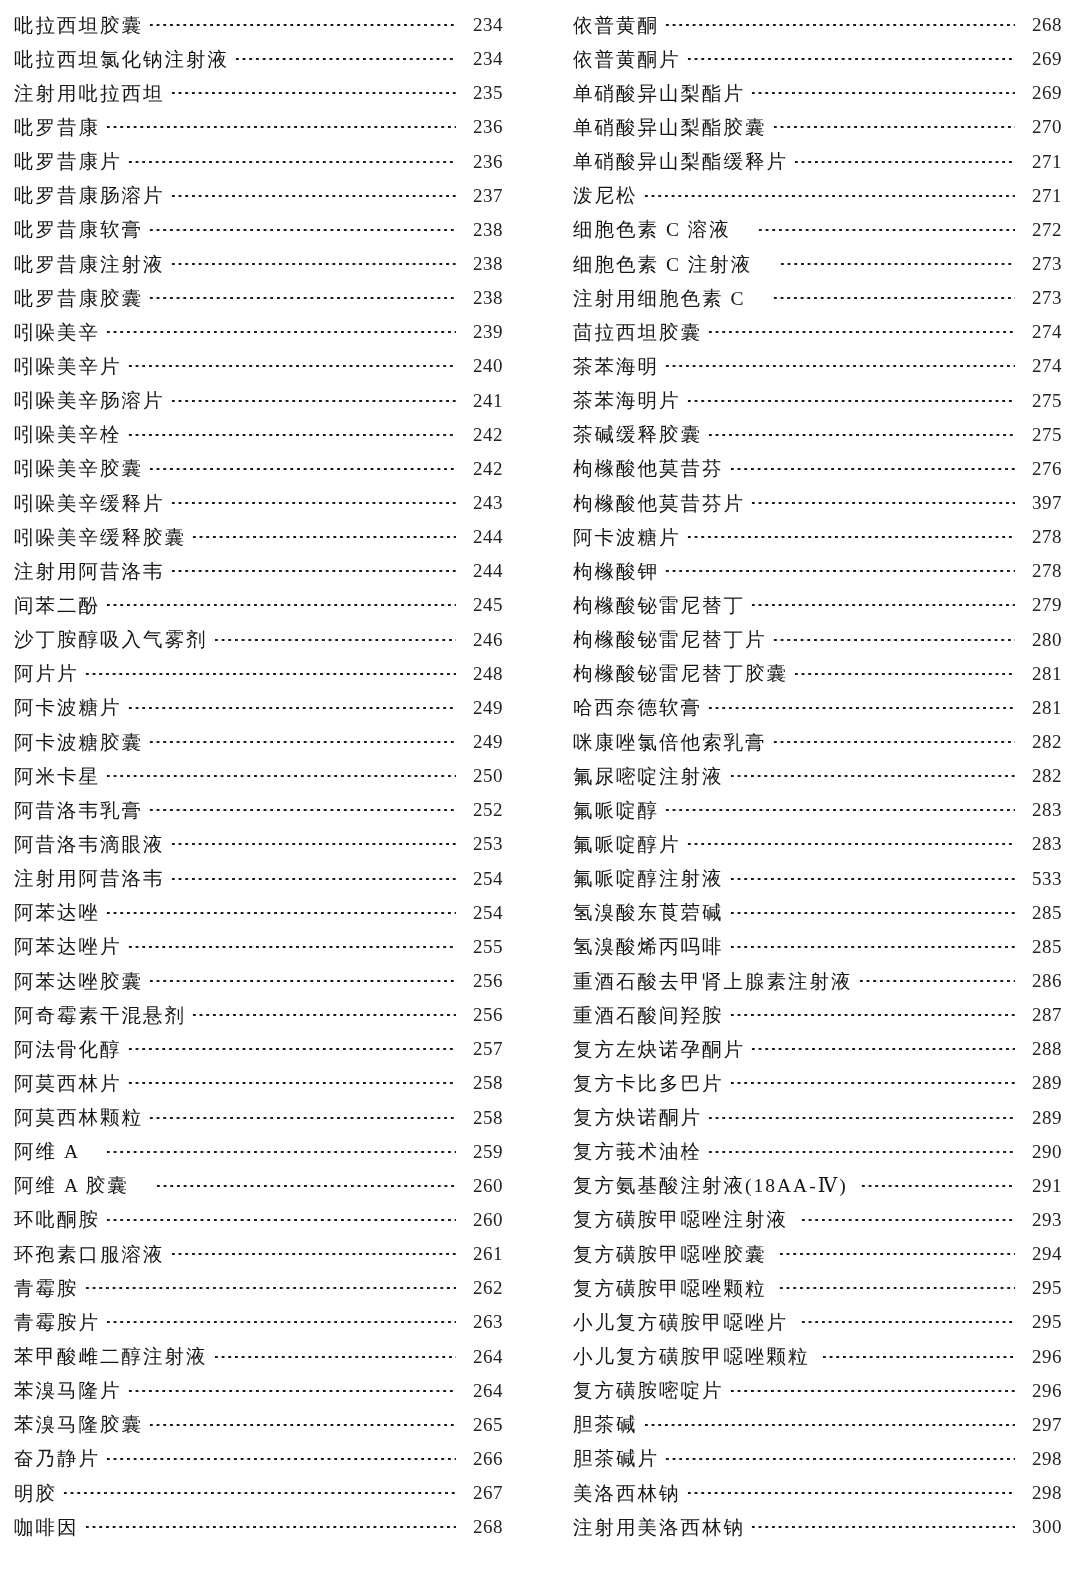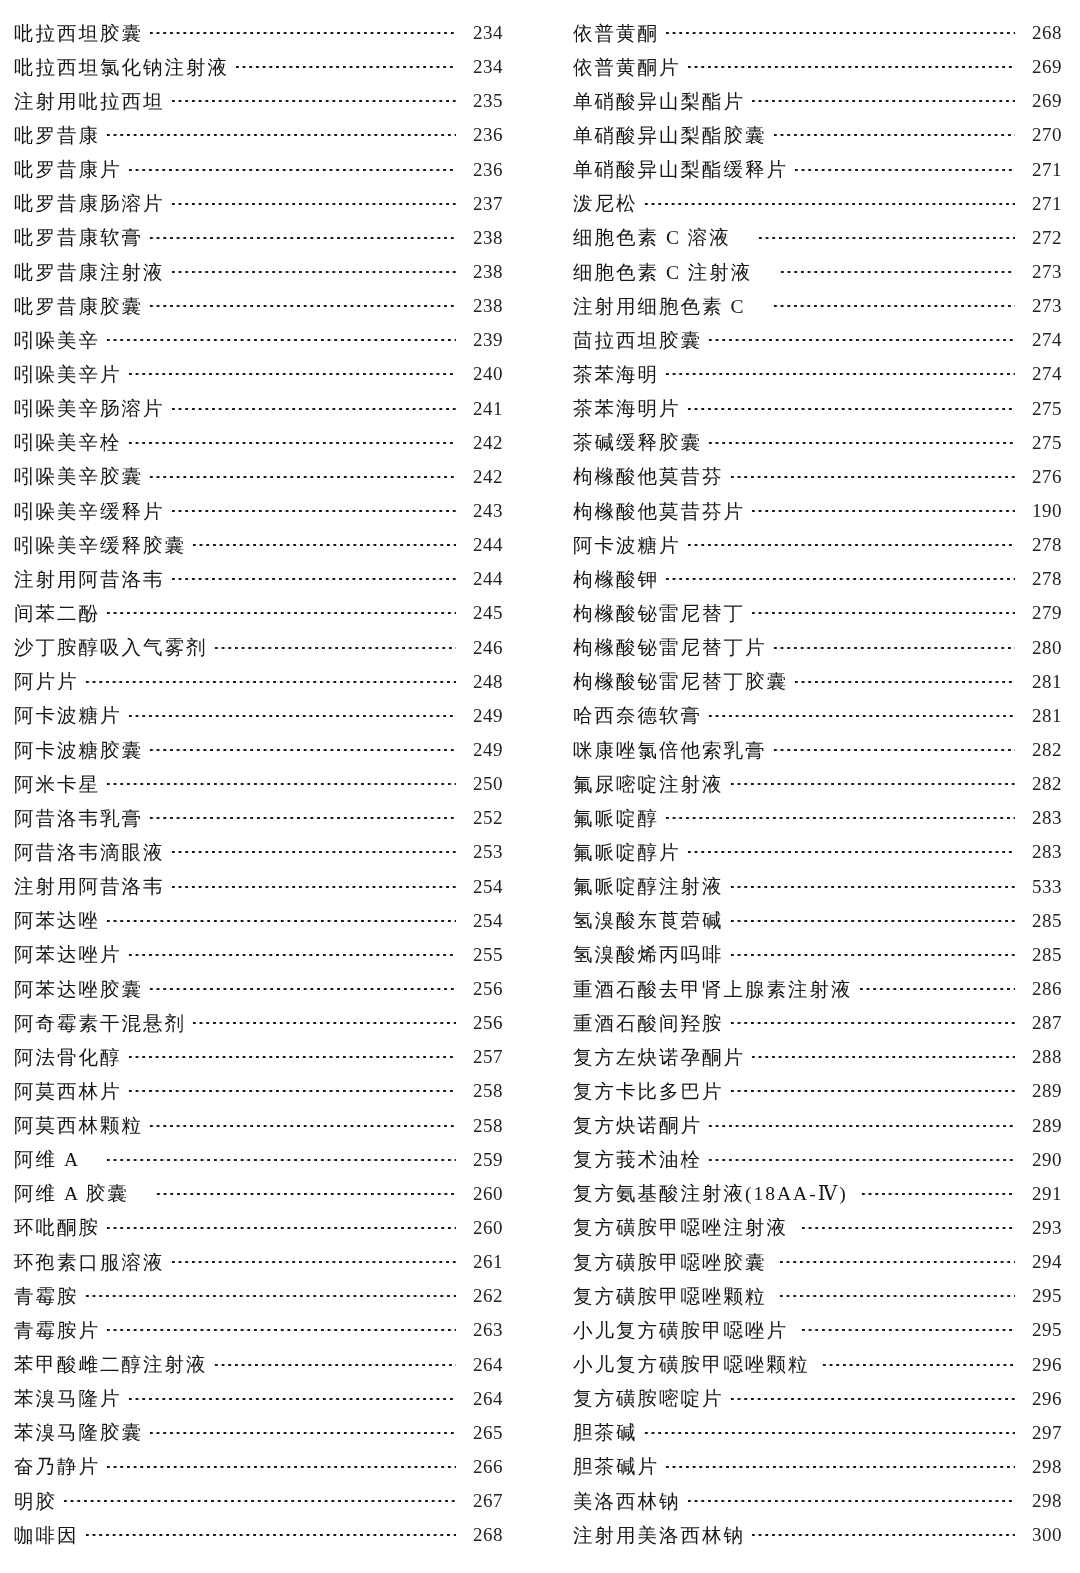--- a/index.html
+++ b/index.html
@@ -11,21 +11,21 @@
     width: 1080px;
     height: 1573px;
     overflow: hidden;
     font-family: "Liberation Serif", "DejaVu Serif", serif;
     color: #161616;
   }
   .page {
     box-sizing: border-box;
     width: 1080px;
     height: 1573px;
-    padding: 16px 18px 0 14px;
+    padding: 8px 18px 0 14px;
     display: flex;
     column-gap: 70px;
   }
   .col {
     flex: 1 1 0;
     min-width: 0;
     display: flex;
     flex-direction: column;
   }
   .row {
@@ -355,21 +355,21 @@
         <span class="pagenum">275</span>
       </div>
       <div class="row">
         <span class="title">枸橼酸他莫昔芬</span>
         <span class="leader"></span>
         <span class="pagenum">276</span>
       </div>
       <div class="row">
         <span class="title">枸橼酸他莫昔芬片</span>
         <span class="leader"></span>
-        <span class="pagenum">190</span>
+        <span class="pagenum">397</span>
       </div>
       <div class="row">
         <span class="title">阿卡波糖片</span>
         <span class="leader"></span>
         <span class="pagenum">278</span>
       </div>
       <div class="row">
         <span class="title">枸橼酸钾</span>
         <span class="leader"></span>
         <span class="pagenum">278</span>

